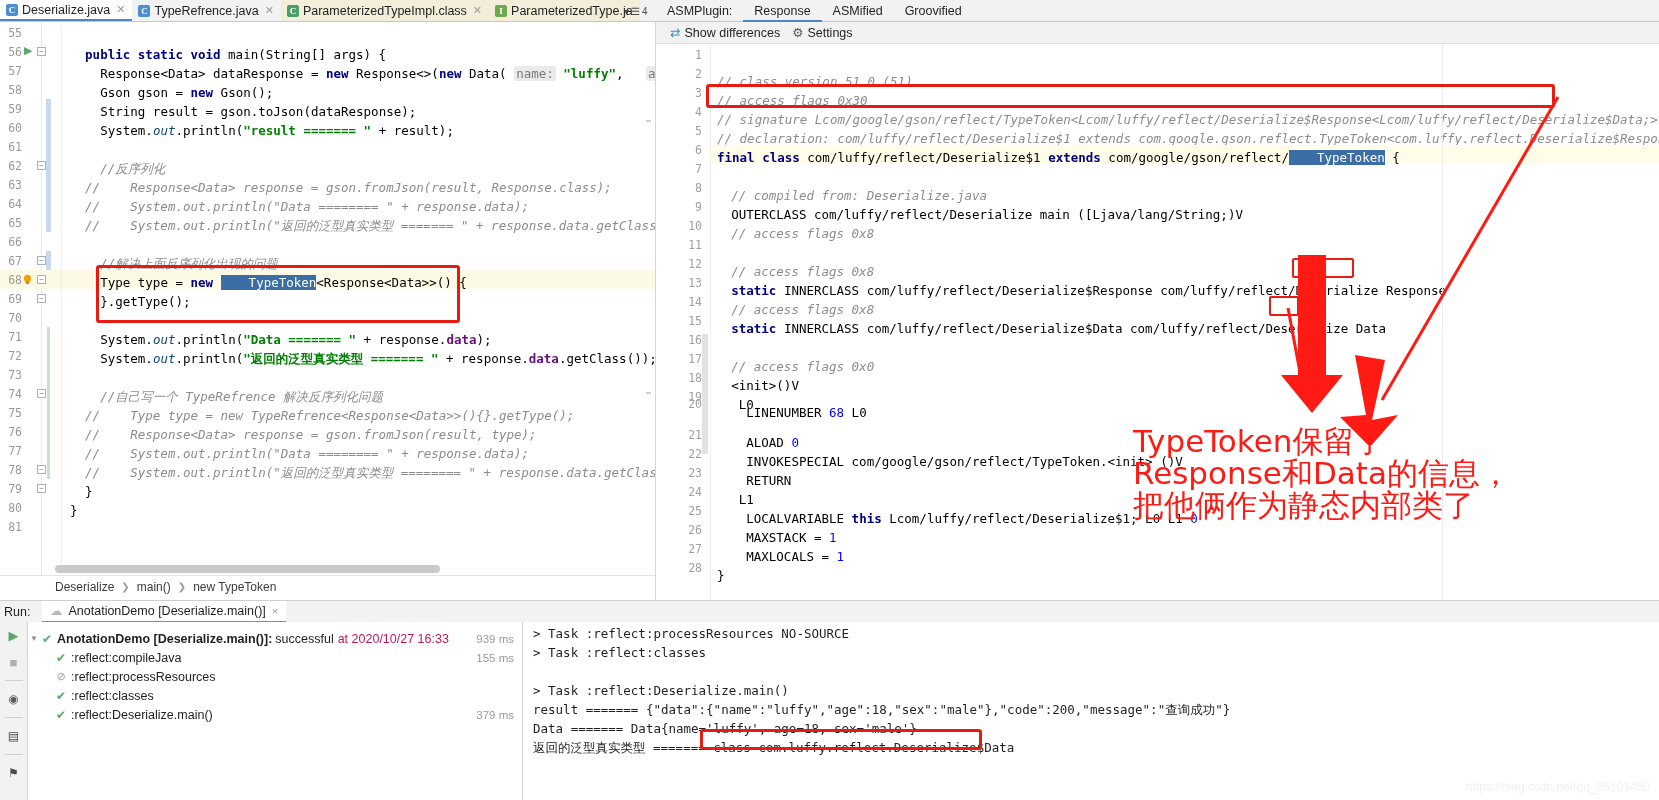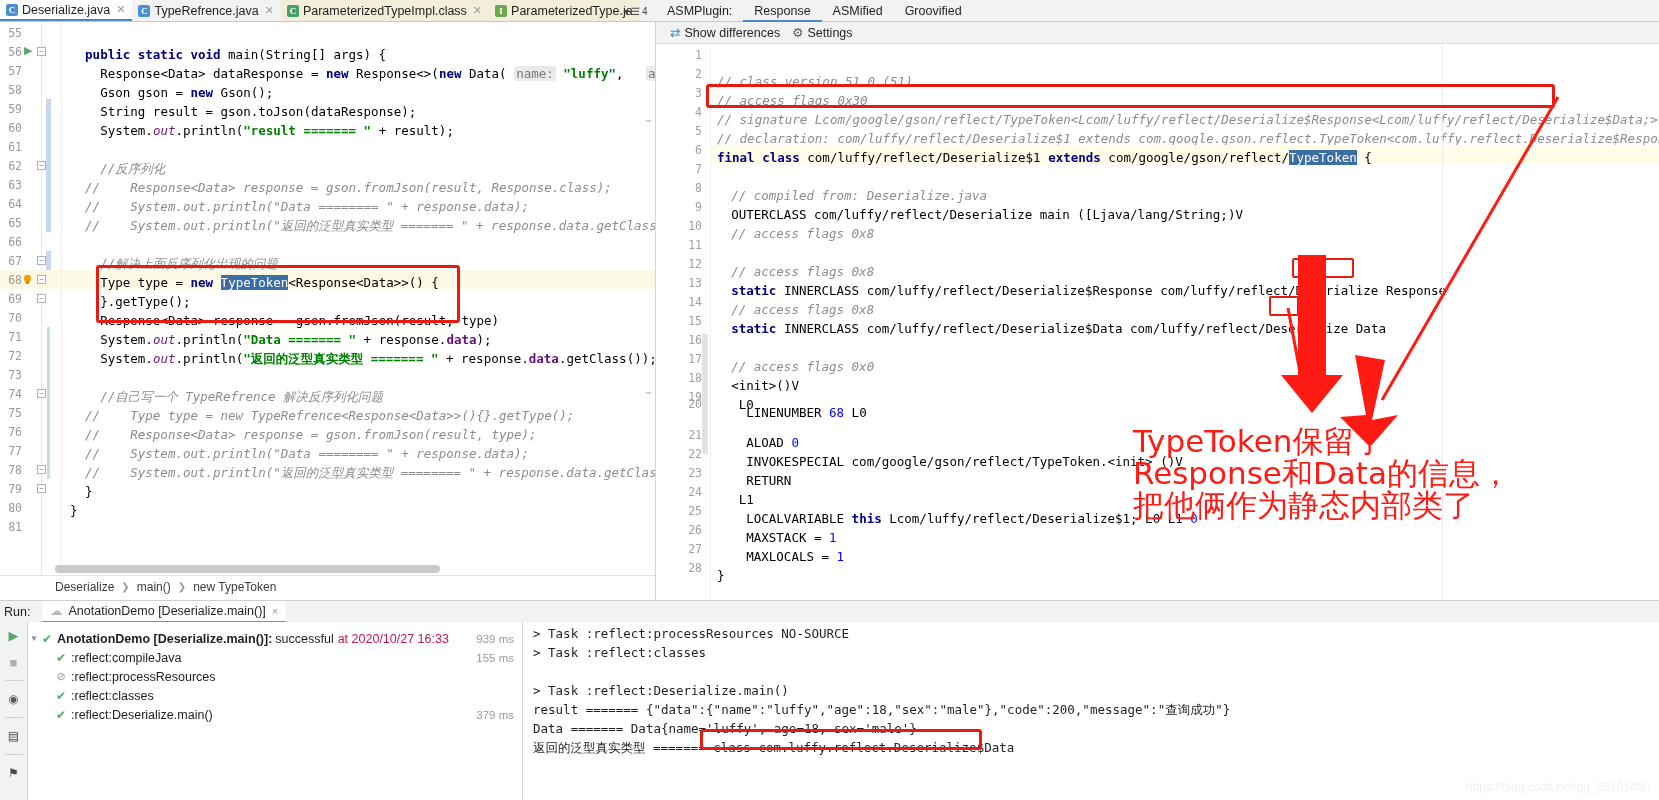--- a/index.html
+++ b/index.html
@@ -6,23 +6,23 @@
   html,body{ background:#fff; }
   body{
     width:1659px; height:800px; overflow:hidden; position:relative;
     font-family:"Liberation Sans", sans-serif; font-size:12px; color:#000;
   }
   .kw   { color:#000080; font-weight:bold; }
   .str  { color:#008000; font-weight:bold; }
   .num  { color:#0000ff; }
   .cmt  { color:#8c8c8c; font-style:italic; }
   .fld  { color:#660e7a; font-weight:bold; }
-  .stat { color:#701a75; font-style:italic; }
+  .stat { color:#0c4a6e; font-style:italic; }
   .param{ background:#eaeaea; color:#7a7a7a; border-radius:2px; padding:0 2px; font-style:normal;}
-  .sel  { background:#3a6ea5; color:#fff; }
+  .sel  { background:#3a6ea5; color:#fff;padding-left:28px; }
 
   
   #tabbar{ position:absolute; left:0; top:0; width:655px; height:22px;
            background:#f2f2f2; border-bottom:1px solid #c8c8c8; display:flex; align-items:stretch;}
   .tab{ display:flex; align-items:center; gap:4px; padding:0 7px 0 6px; font-size:12.5px;
         color:#1f1f1f; position:relative; cursor:default; white-space:nowrap;}
   .tab.active{ background:#fff; border-bottom:2px solid #4a86c8; }
   .tab.yellow{ background:#f2eeda; }
   .tabicon{ width:12px; height:12px; border-radius:2px; color:#fff; font-size:9px;
             font-weight:bold; display:flex; align-items:center; justify-content:center;
@@ -227,21 +227,20 @@
       <div class="cl" style="top: 118px; left: 8px;"></div>
       <div class="cl" style="top: 137px; left: 38.2px;"><span class="cmt">//反序列化</span></div>
       <div class="cl" style="top: 156px; left: 23.1px;"><span class="cmt">//  </span><span class="cmt">  Response&lt;Data&gt; response = gson.fromJson(result, Response.class);</span></div>
       <div class="cl" style="top: 175px; left: 23.1px;"><span class="cmt">//  </span><span class="cmt">  System.out.println("Data ======== " + response.data);</span></div>
       <div class="cl" style="top: 194px; left: 23.1px;"><span class="cmt">//  </span><span class="cmt">  System.out.println("返回的泛型真实类型 ======= " + response.data.getClass());</span></div>
       <div class="cl" style="top: 213px; left: 8px;"></div>
       <div class="cl" style="top: 232px; left: 38.2px;"><span class="cmt">//解决上面反序列化出现的问题</span></div>
       <div class="hl-row" style="top: 248px;"></div>
       <div class="cl" style="top: 251px; left: 38.2px;"><span>Type type = </span><span class="kw">new </span><span class="sel">TypeToken</span><span>&lt;Response&lt;Data&gt;&gt;() {</span></div>
       <div class="cl" style="top: 270px; left: 38.2px;"><span>}.getType();</span></div>
-      <div class="cl" style="top: 289px; left: 38.2px;"><span>Response&lt;Data&gt; response = gson.fromJson(result, type)</span></div>
       <div class="cl" style="top: 308px; left: 38.2px;"><span>System.</span><span class="stat">out</span><span>.println(</span><span class="str">"Data ======= "</span><span> + response.</span><span class="fld">data</span><span>);</span></div>
       <div class="cl" style="top: 327px; left: 38.2px;"><span>System.</span><span class="stat">out</span><span>.println(</span><span class="str">"返回的泛型真实类型 ======= "</span><span> + response.</span><span class="fld">data</span><span>.getClass());</span></div>
       <div class="cl" style="top: 346px; left: 8px;"></div>
       <div class="cl" style="top: 365px; left: 38.2px;"><span class="cmt">//自己写一个 TypeRefrence 解决反序列化问题</span></div>
       <div class="cl" style="top: 384px; left: 23.1px;"><span class="cmt">//  </span><span class="cmt">  Type type = new TypeRefrence&lt;Response&lt;Data&gt;&gt;(){}.getType();</span></div>
       <div class="cl" style="top: 403px; left: 23.1px;"><span class="cmt">//  </span><span class="cmt">  Response&lt;Data&gt; response = gson.fromJson(result, type);</span></div>
       <div class="cl" style="top: 422px; left: 23.1px;"><span class="cmt">//  </span><span class="cmt">  System.out.println("Data ======== " + response.data);</span></div>
       <div class="cl" style="top: 441px; left: 23.1px;"><span class="cmt">//  </span><span class="cmt">  System.out.println("返回的泛型真实类型 ======== " + response.data.getClass());</span></div>
       <div class="cl" style="top: 460px; left: 23.1px;"><span>}</span></div>
       <div class="cl" style="top: 479px; left: 8px;"><span>}</span></div>

